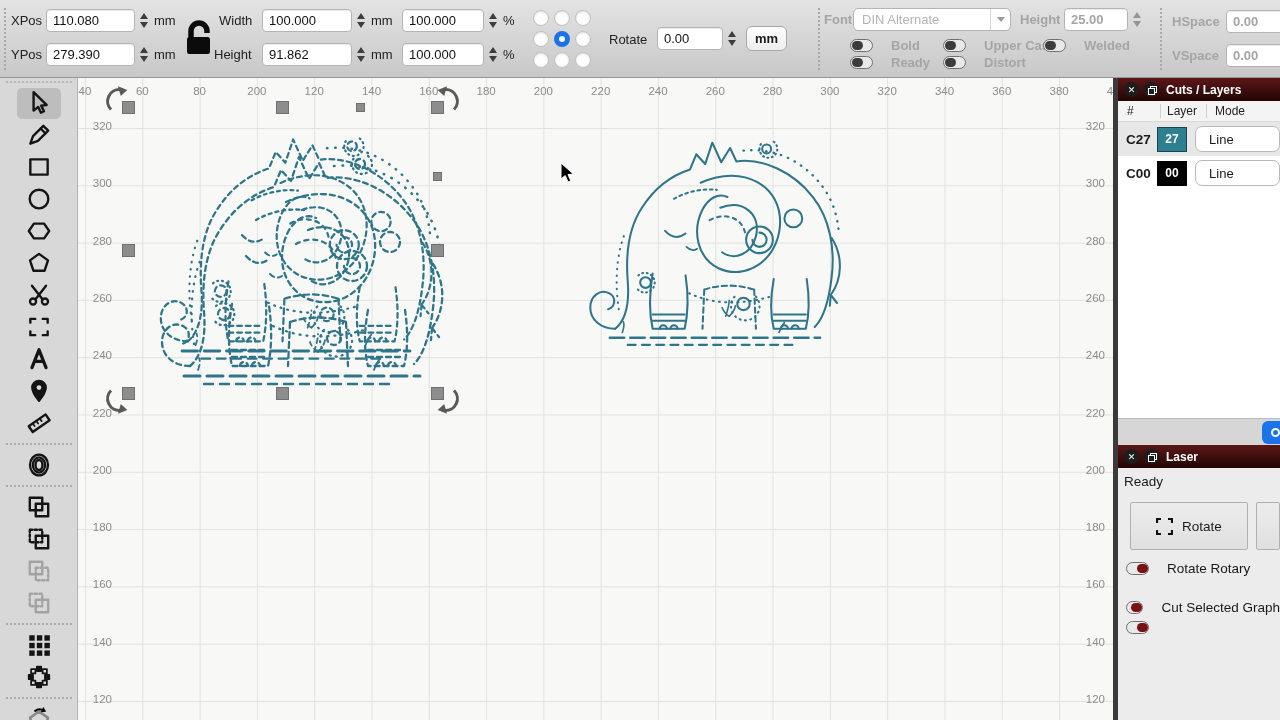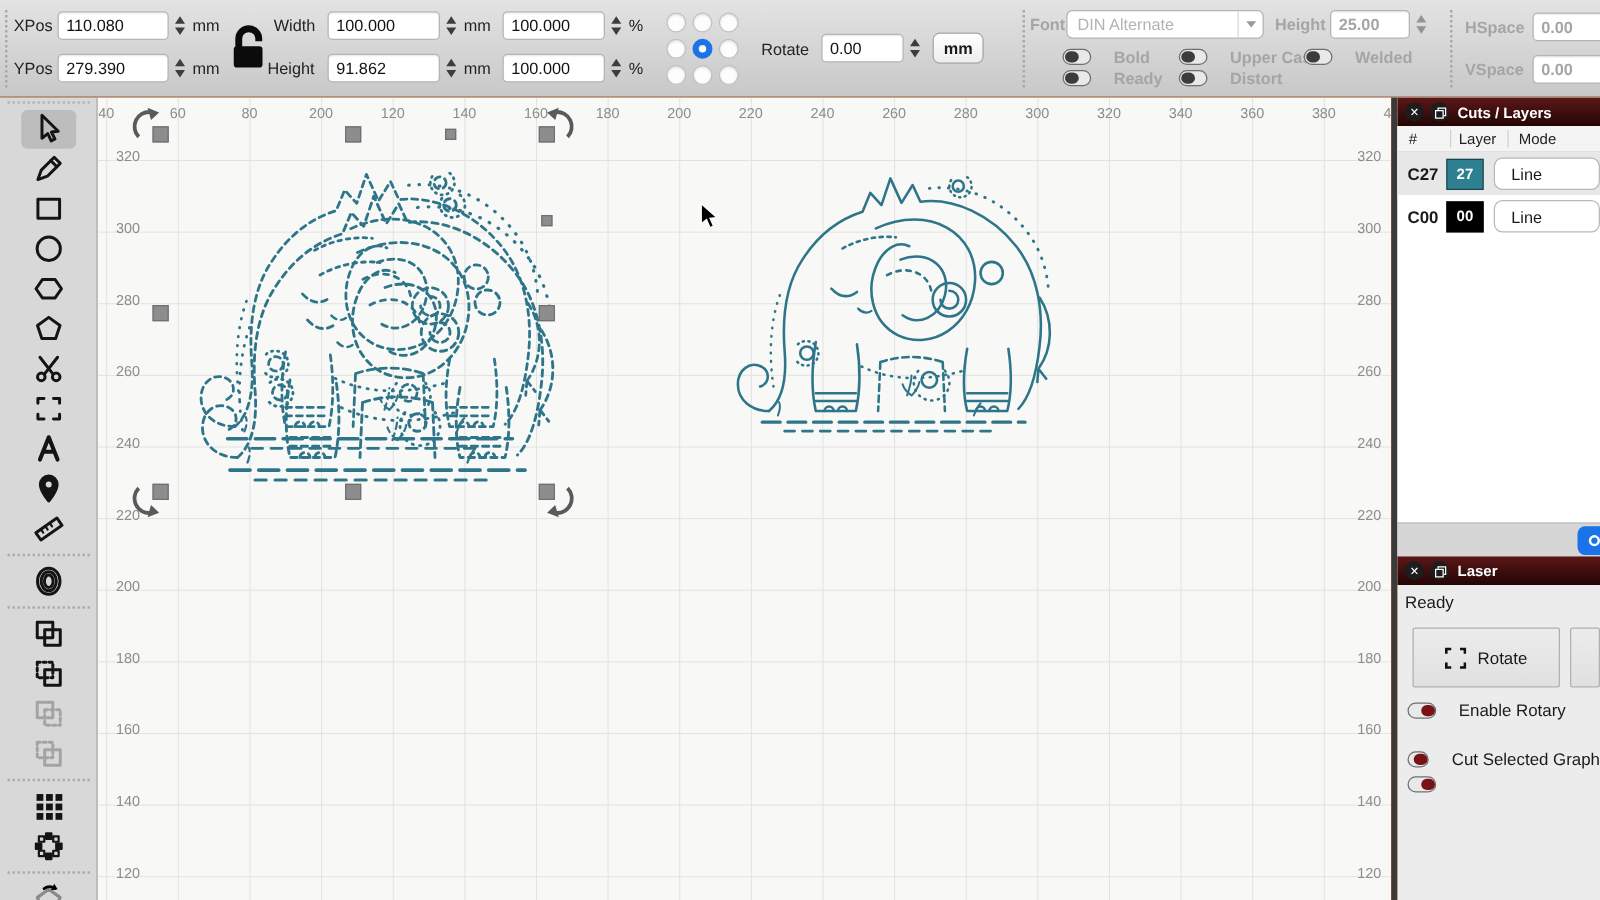--- a/index.html
+++ b/index.html
@@ -558,21 +558,21 @@
             <path d="M1 5V1h4 M12 1h4v4 M16 12v4h-4 M5 16H1v-4" fill="none" stroke="#111" stroke-width="2.2"></path>
           </svg>
           <span>Rotate</span>
         </div>
         <div class="bigbtn" style="width:26px; height:48px;"></div>
       </div>
 
 
       <div class="togrow" style="margin-top:11px;">
         <span class="tgl knob-r"></span>
-        <span style="font-size:13.5px;">Enable Rotary</span>
+        <span style="font-size:13.5px;">Rotate Rotary</span>
       </div>
 
       <div class="togrow" style="margin-top:24px;">
         <span class="tgl knob-r"></span>
         <span style="font-size:13.5px; white-space:nowrap;">Cut Selected Graph</span>
       </div>
 
       <div class="togrow" style="margin-top:6px;">
         <span class="tgl knob-r"></span>
       </div>

